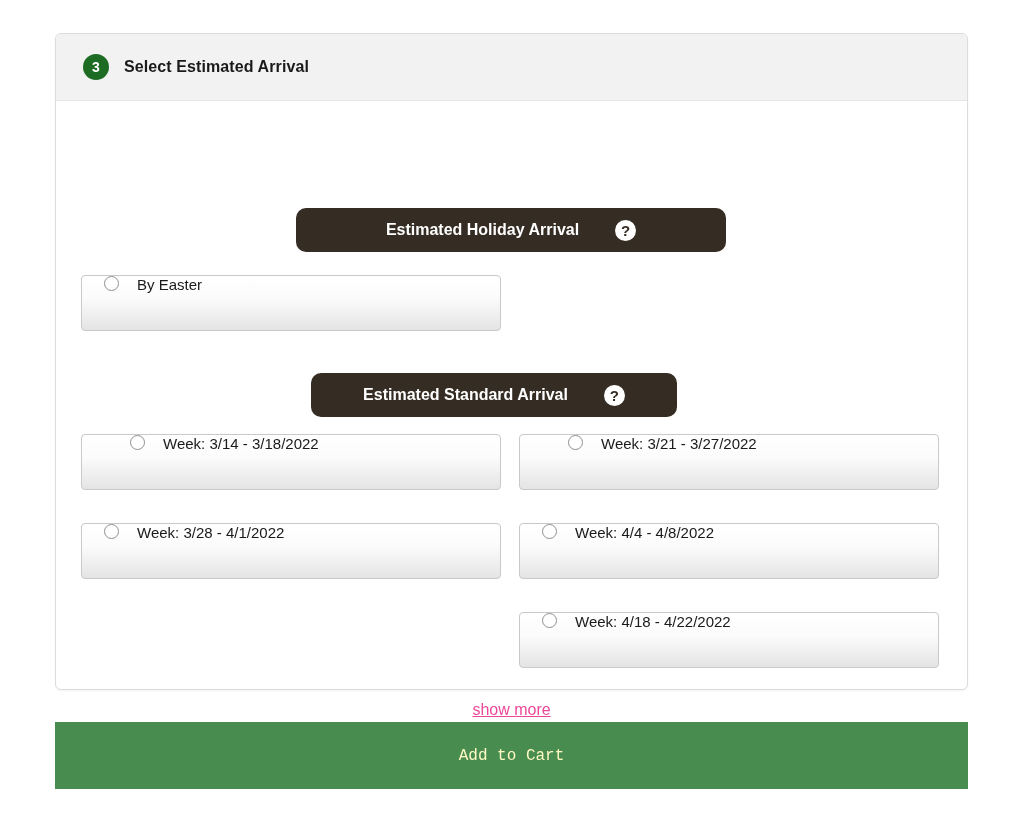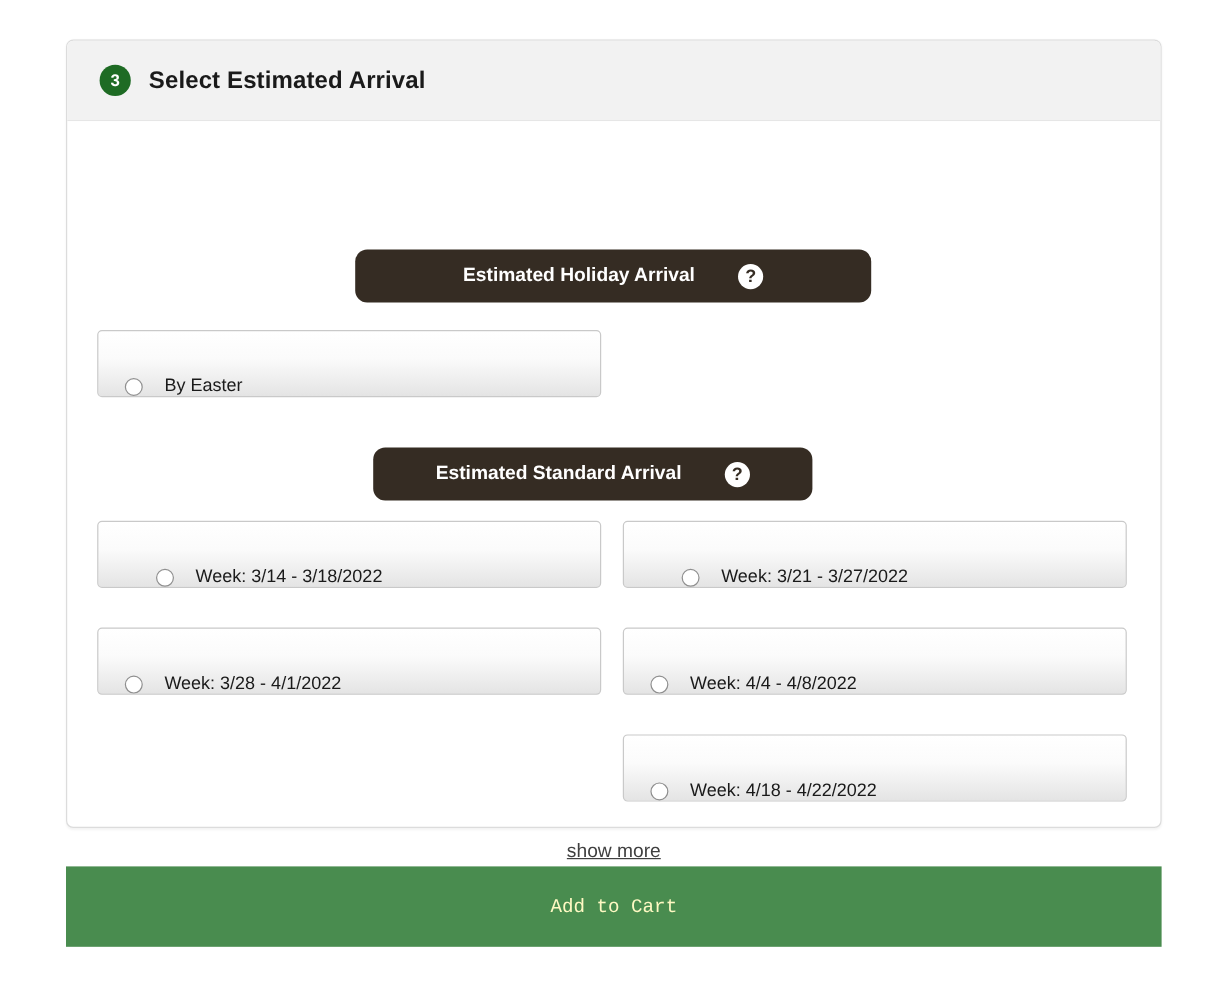--- a/index.html
+++ b/index.html
@@ -53,21 +53,21 @@
     font-size: 14px;
     font-weight: bold;
     display: flex;
     align-items: center;
     justify-content: center;
     flex: 0 0 auto;
   }
 
   .card-title {
     margin-left: 15px;
-    font-size: 20px;
+    font-size: 16px;
     font-weight: bold;
     color: #1a1a1a;
     letter-spacing: 0.1px;
   }
 
   .card-body {
     position: relative;
     height: 588px;
   }
 
@@ -107,21 +107,21 @@
   #bar-standard { left: 255px; top: 272px; width: 366px; }
 
   
   .option {
     position: absolute;
     height: 56px;
     background: linear-gradient(to bottom, #ffffff 0%, #fbfbfb 42%, #eeeeee 75%, #e4e4e4 100%);
     border: 1px solid #c9c9c9;
     border-radius: 4px;
     display: flex;
-    align-items: flex-end;
+    align-items: flex-start;
     padding-left: 22px;
     cursor: pointer;
   }
 
   .radio {
     width: 15px;
     height: 15px;
     border-radius: 50%;
     border: 1px solid #8f8f8f;
     background: #ffffff;
@@ -151,21 +151,21 @@
 
   
   .show-more {
     position: absolute;
     left: 0;
     top: 600px;
     width: 100%;
     text-align: center;
   }
   .show-more a {
-    color: #404040;
+    color: #ec4899;
     font-size: 16px;
     text-decoration: underline;
     cursor: pointer;
   }
 
   
   .add-to-cart {
     position: absolute;
     left: 55px;
     top: 722px;

